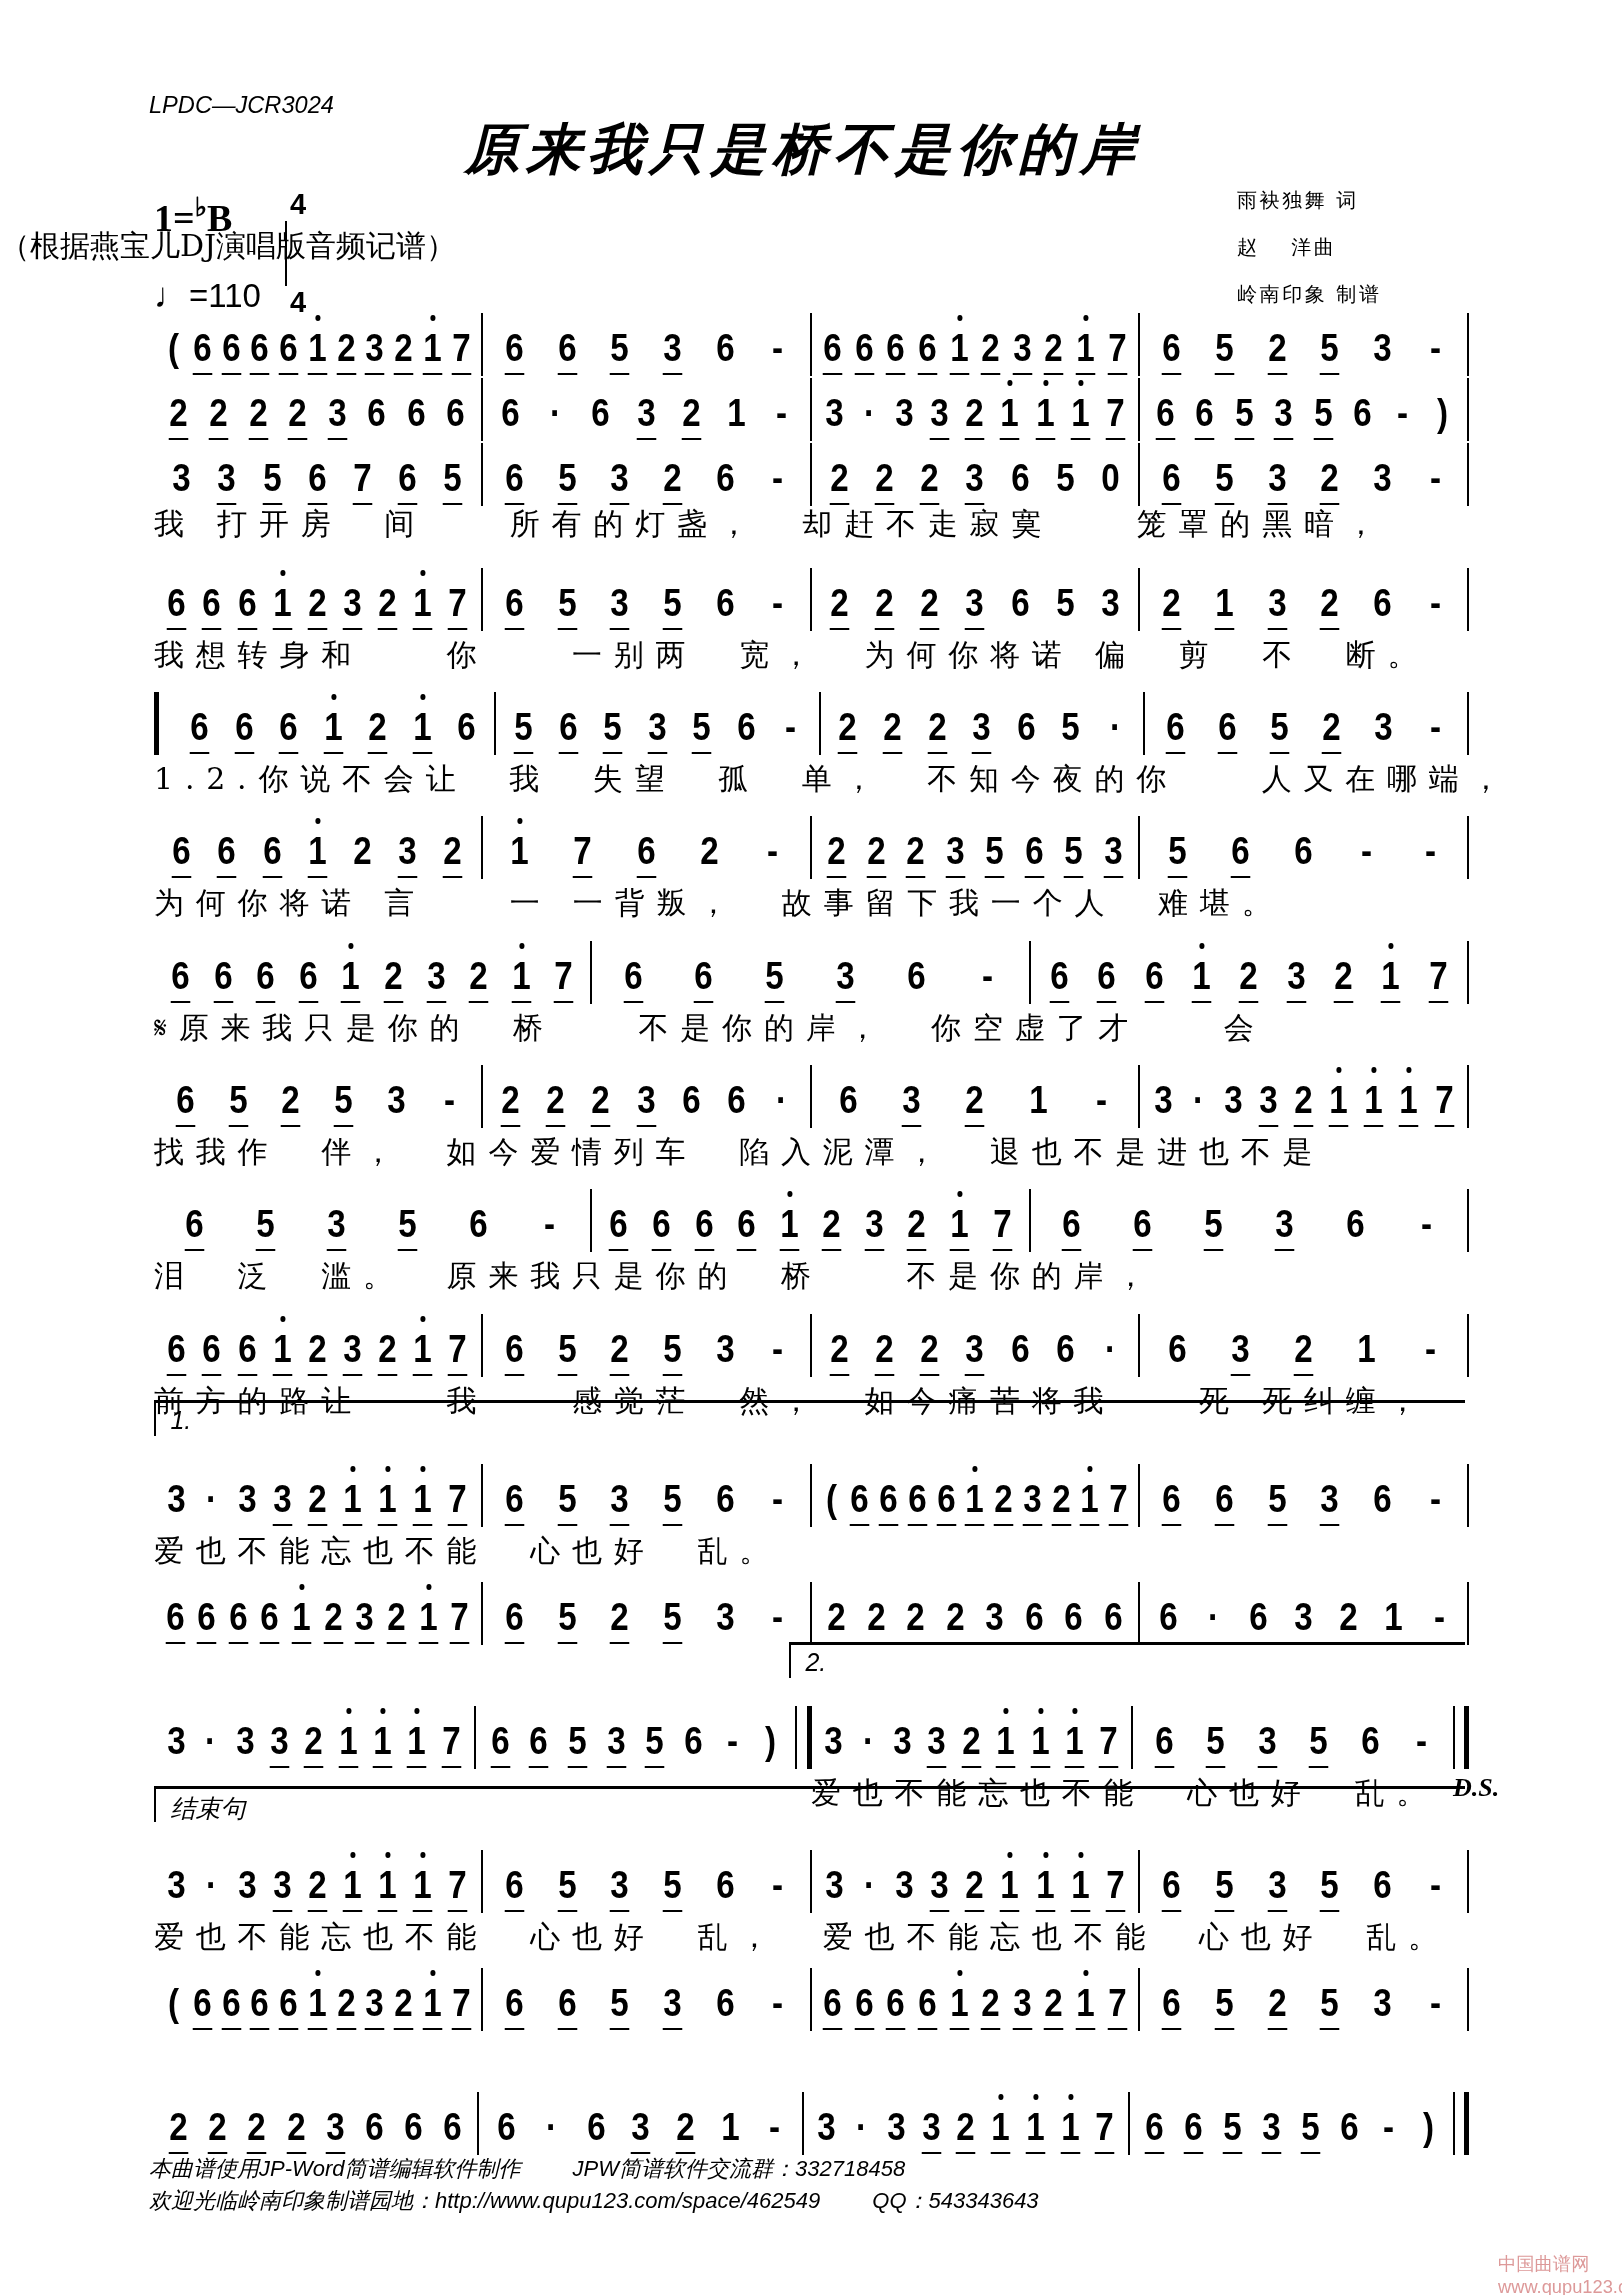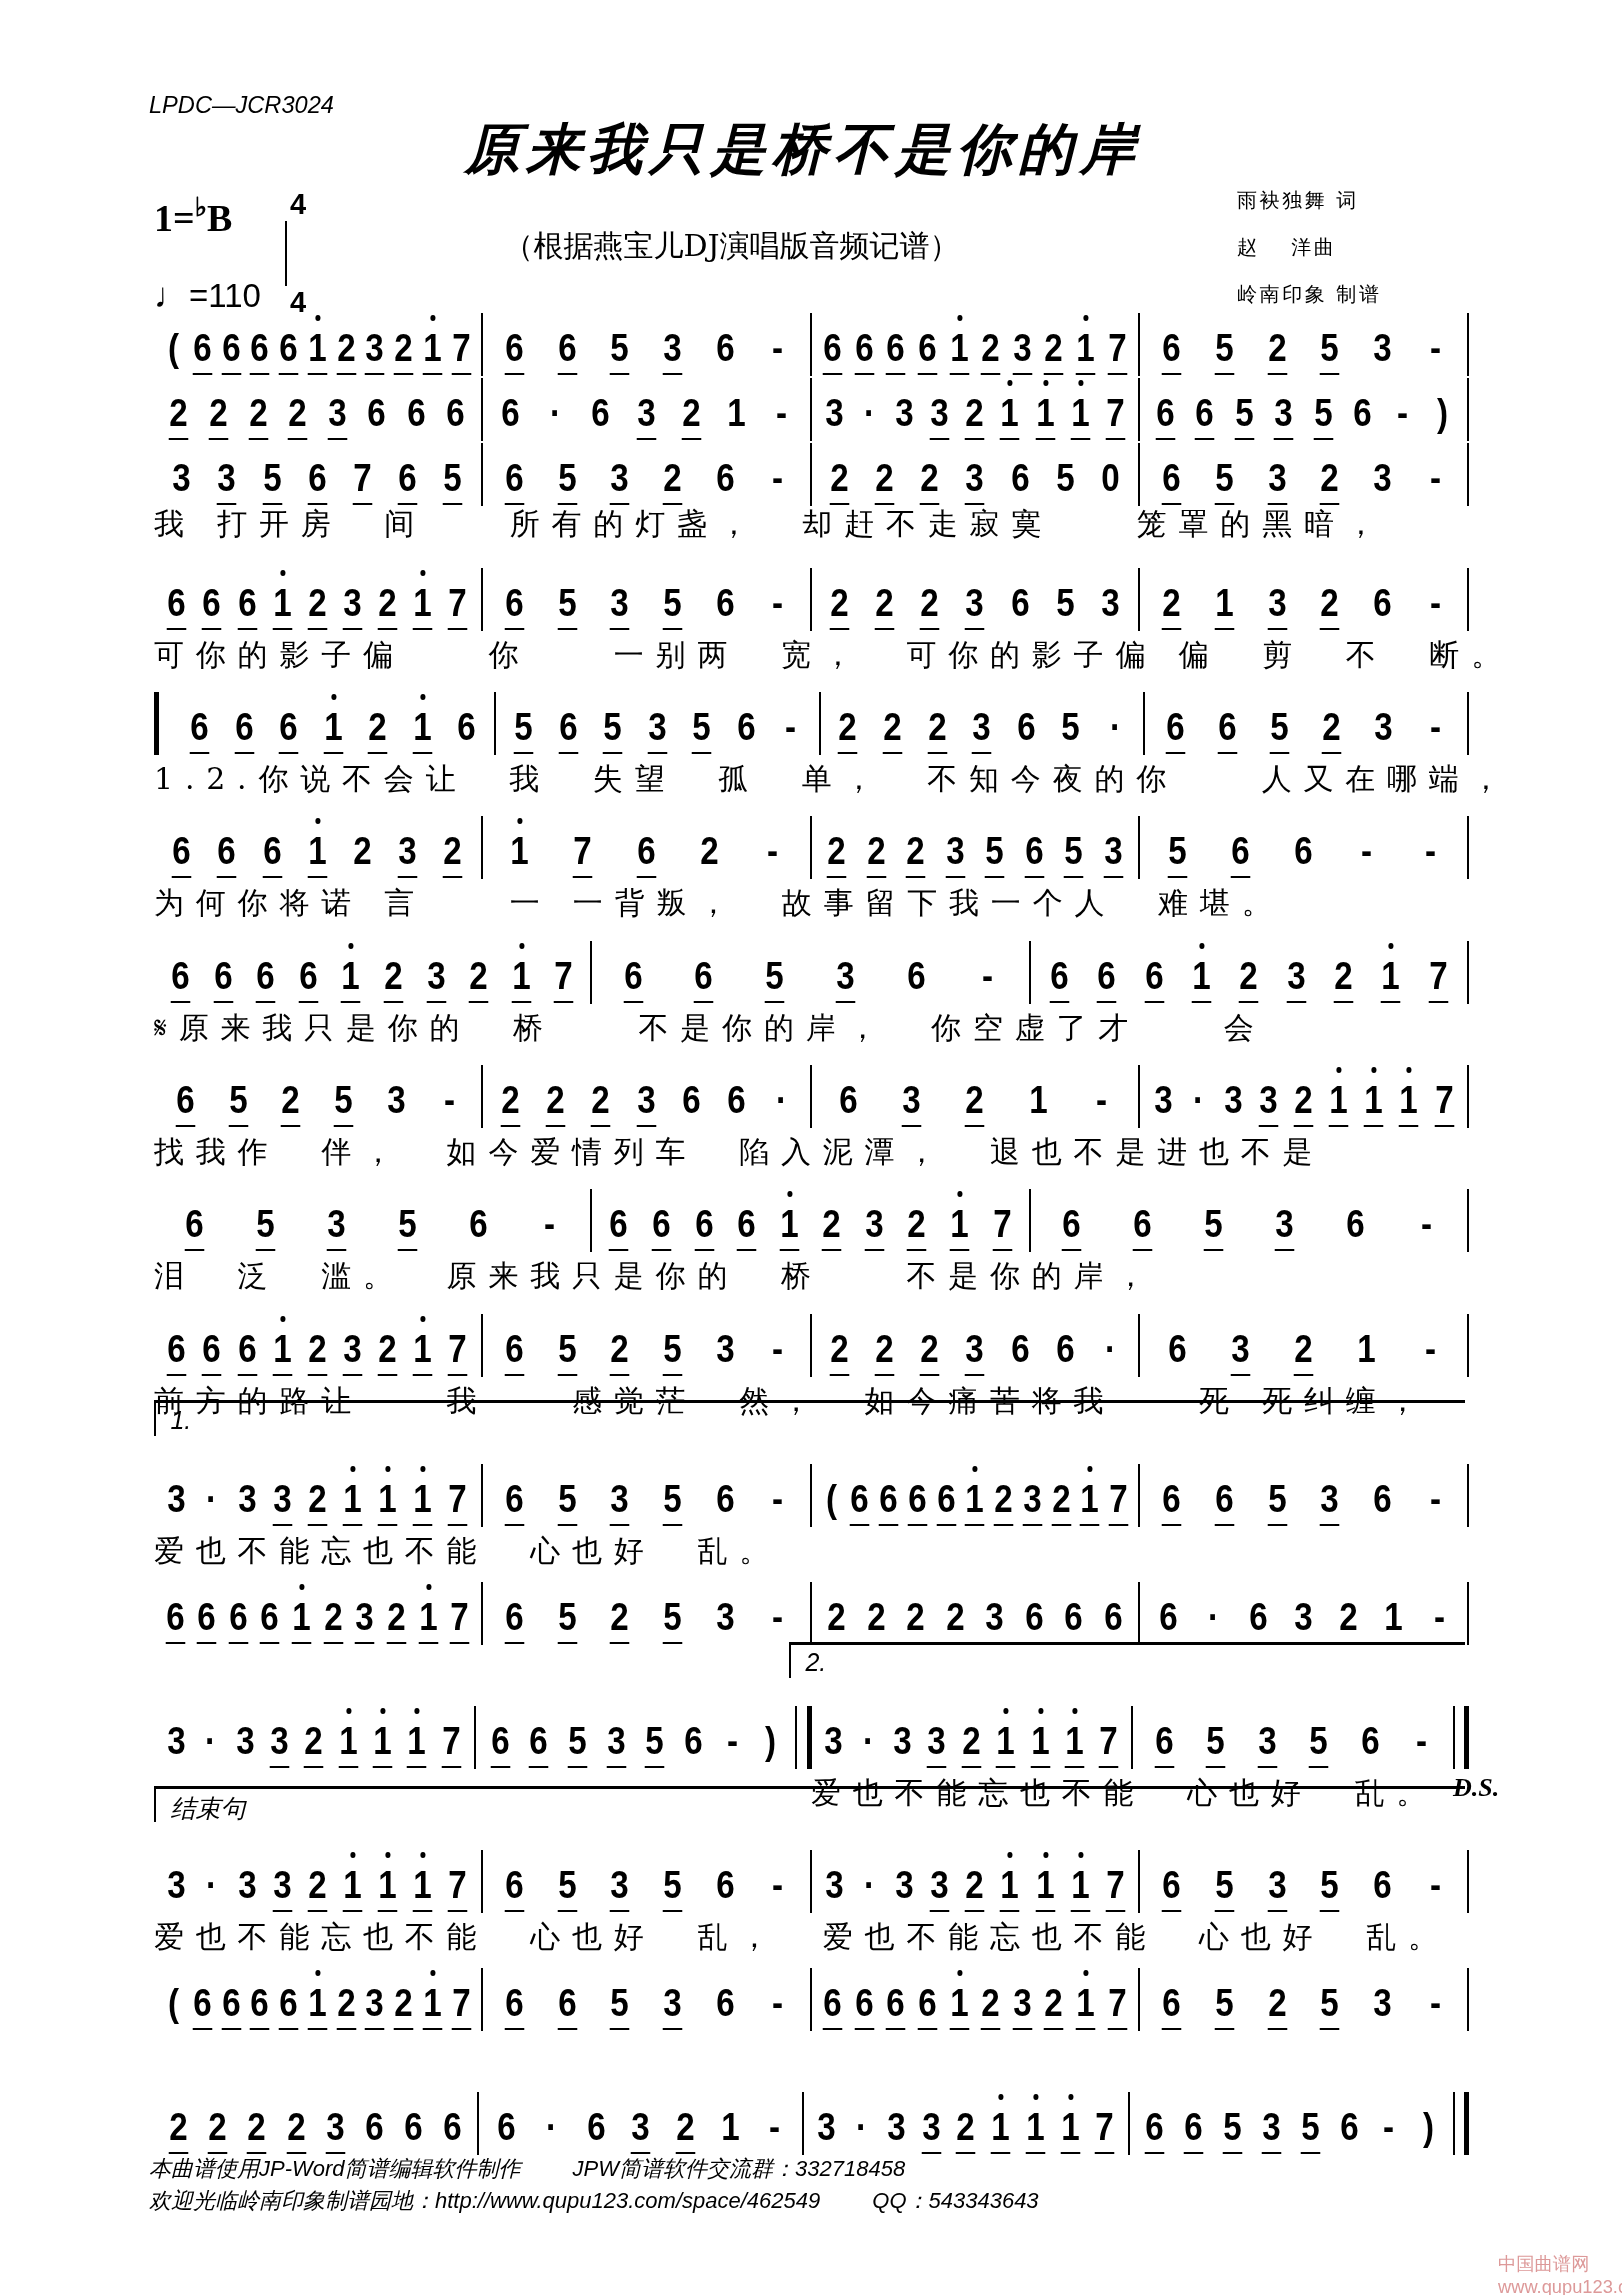--- a/index.html
+++ b/index.html
@@ -6,21 +6,21 @@
   body{width:1623px;height:2295px;position:relative;overflow:hidden;color:#000;font-family:"Liberation Sans",sans-serif;}
   .abs{position:absolute;}
   .code{left:149px;top:92px;font-size:23.6px;font-style:italic;}
   .title{left:0;width:1606px;top:113px;text-align:center;font-family:"DejaVu Serif",serif;font-size:55px;font-weight:bold;font-style:italic;letter-spacing:6.5px;}
   .key{left:154px;top:196px;font-size:38px;font-weight:bold;font-family:"Liberation Serif",serif;}
   .key .flat{font-size:26px;vertical-align:top;position:relative;top:-3.9px;}
   .timesig{left:285px;top:190px;width:26px;text-align:center;font-family:"Liberation Sans",sans-serif;font-weight:bold;font-size:29px;line-height:29px;}
   .timesig .bar{border-top:2.6px solid #000;margin:2px 0;}
   .tempo{left:154px;top:275px;font-size:33px;}
   .tempo .note{font-size:35px;}
-  .subtitle{left:0;width:1463px;top:226px;text-align:center;font-family:"DejaVu Serif",serif;font-size:30px;}
+  .subtitle{left:0;width:1463px;top:226px;text-align:left;font-family:"DejaVu Serif",serif;font-size:30px;}
   .credits{left:1237px;top:177px;font-family:"DejaVu Serif",serif;font-size:20px;line-height:47px;letter-spacing:2.6px;}
   .row{position:absolute;left:154px;width:1315px;height:59px;display:flex;align-items:flex-end;}
   .measure{display:flex;align-items:flex-end;justify-content:space-around;flex:1;height:100%;padding:0 5.2px;position:relative;}
   .bar{width:2px;background:#000;height:63px;align-self:flex-end;margin-bottom:-9.2px;}
   .bar.dbl{width:9.2px;background:none;border-left:2px solid #000;border-right:5.2px solid #000;}
   .bar.rpt-start{width:13px;background:none;border-left:5.2px solid #000;position:relative;}
   .n{position:relative;font-family:"Liberation Sans",sans-serif;font-weight:bold;font-size:39px;line-height:39px;width:25px;text-align:center;transform:scaleX(0.85);}
   .n .hi{position:absolute;left:50%;top:-13px;width:5.9px;height:5.9px;margin-left:-2.6px;border-radius:50%;background:#000;}
   .n .u1{position:absolute;left:1.3px;right:1.3px;bottom:-7.9px;border-top:2.6px solid #000;}
   .lyr{position:absolute;left:154px;width:1315px;font-family:"DejaVu Serif",serif;font-size:30px;letter-spacing:11.8px;white-space:pre;}
@@ -218,21 +218,21 @@
       <div class="measure">
         <span class="n">2<i class="u1"></i></span>
         <span class="n">1<i class="u1"></i></span>
         <span class="n">3<i class="u1"></i></span>
         <span class="n">2<i class="u1"></i></span>
         <span class="n">6</span>
         <span class="n">-</span>
       </div>
       <div class="bar"></div>
     </div>
-    <div class="lyr" style="top: 635px;">可你的影子偏　　你　　一别两　宽，　可你的影子偏 偏　剪　不　断。</div>
+    <div class="lyr" style="top: 635px;">我想转身和　　你　　一别两　宽，　为何你将诺 偏　剪　不　断。</div>
     <div class="row" style="top: 687px;">
       <div class="bar rpt-start"></div>
       <div class="measure">
         <span class="n">6<i class="u1"></i></span>
         <span class="n">6<i class="u1"></i></span>
         <span class="n">6<i class="u1"></i></span>
         <span class="n">1<i class="hi"></i><i class="u1"></i></span>
         <span class="n">2<i class="u1"></i></span>
         <span class="n">1<i class="hi"></i><i class="u1"></i></span>
         <span class="n">6</span>

